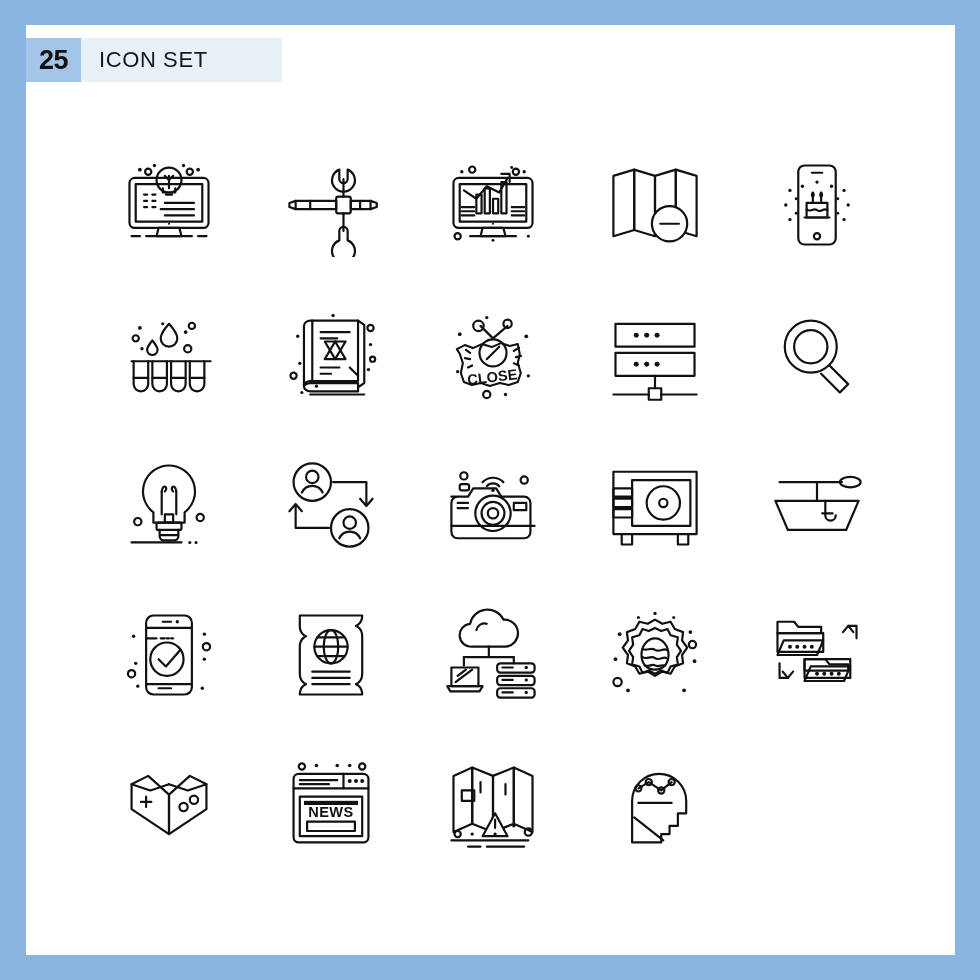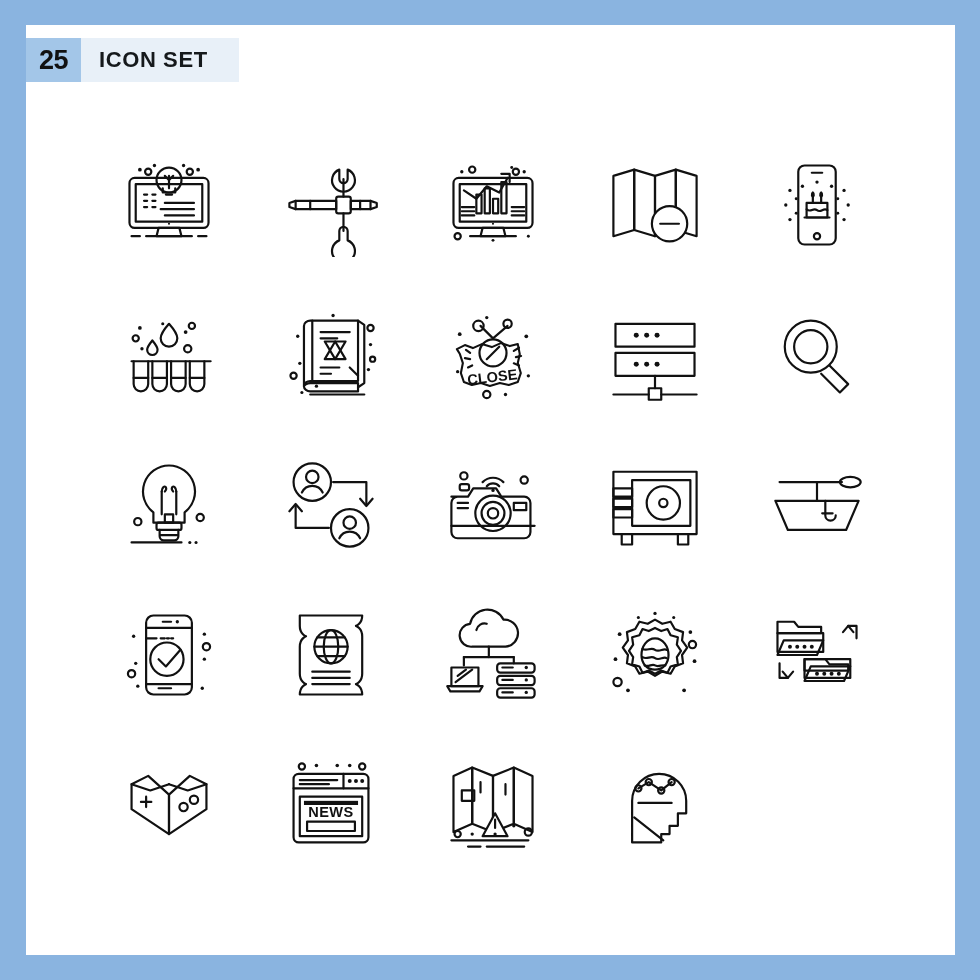--- a/index.html
+++ b/index.html
@@ -17,40 +17,40 @@
     background: #ffffff;
   }
 
   .header {
     position: absolute;
     left: 0px; top: 13px;
     height: 44px;
     display: flex;
     align-items: stretch;
     background: #e8f0f8;
-    width: 213px;
+    width: 256px;
   }
   .header .count {
     width: 55px;
     background: #a3c6e8;
     color: #111111;
     font-size: 27px;
     font-weight: bold;
     display: flex;
     align-items: center;
     justify-content: center;
     letter-spacing: -0.5px;
   }
   .header .title {
     flex: 1;
     display: flex;
     align-items: center;
     padding-left: 18px;
     font-size: 22px;
-    font-weight: bold;
+    font-weight: normal;
     color: #15191c;
     letter-spacing: 0.6px;
   }
 
   .grid {
     position: absolute;
     left: 62px;
     top: 105px;
     width: 810px;
     display: grid;

